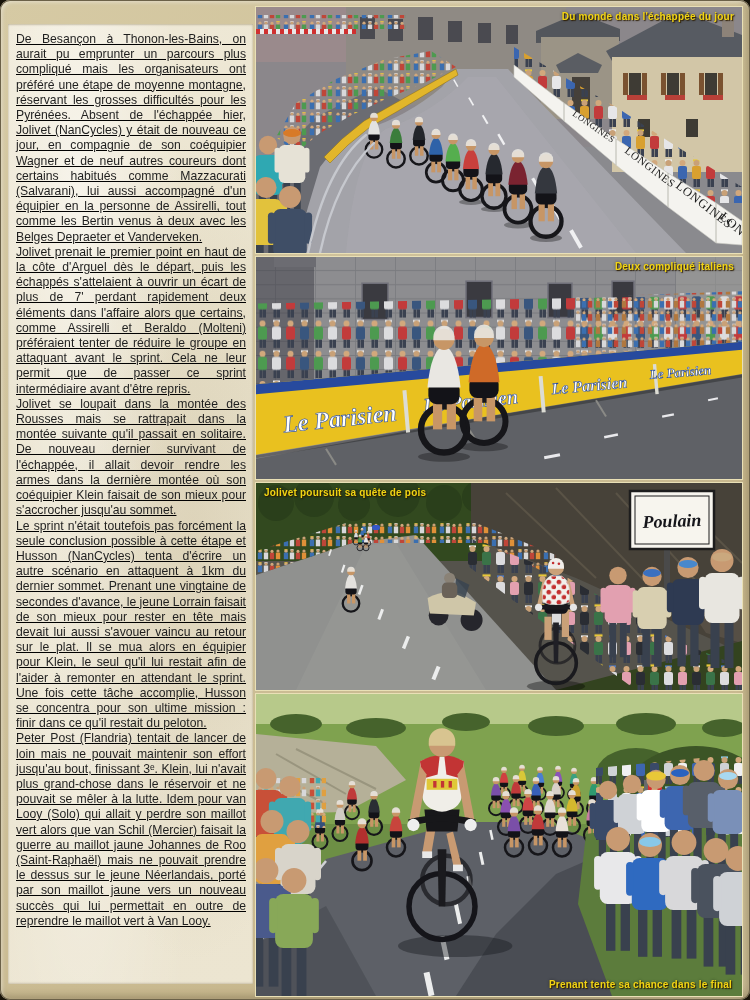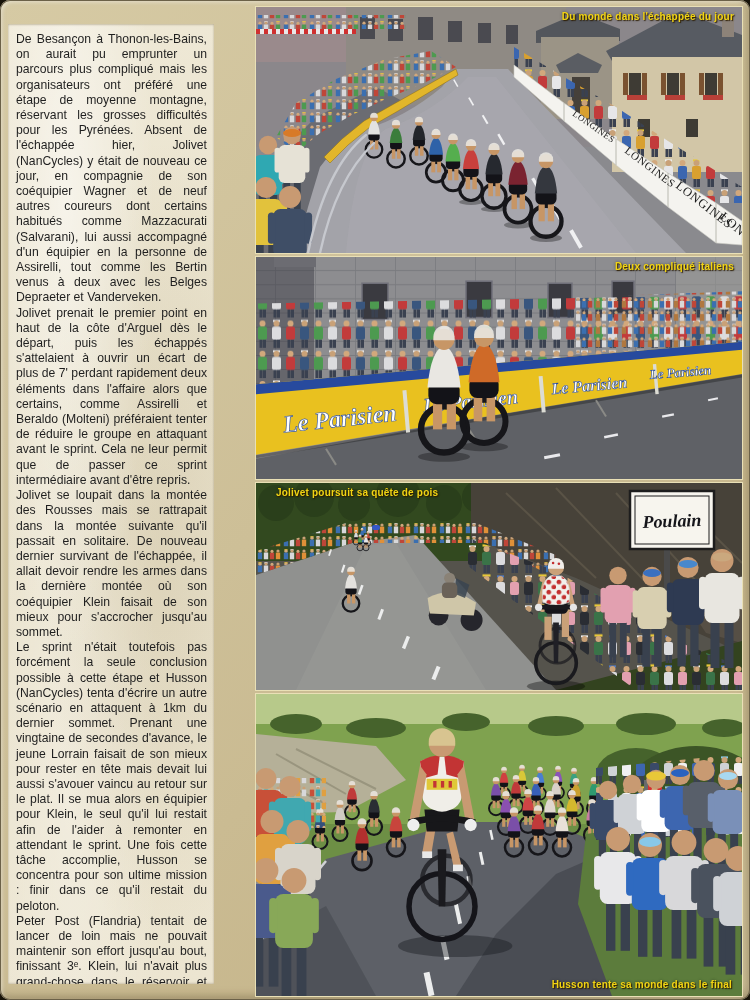--- a/index.html
+++ b/index.html
@@ -4,46 +4,47 @@
 <style>
   html,body{margin:0;padding:0;background:#171309;}
   .page{
     position:relative;width:750px;height:1000px;margin:0 auto;
     background:linear-gradient(135deg,#d6caa4 0%,#cdbf97 45%,#c7b78d 75%,#cfc19a 100%);
     border-radius:10px;overflow:hidden;
     box-shadow:inset 0 0 0 1px #6b6148,inset 2px 2px 4px rgba(255,255,255,.5),inset -3px -4px 8px rgba(90,75,45,.38);
     font-family:"Liberation Sans",sans-serif;
   }
   .text-panel{
-    position:absolute;left:8px;top:24px;width:206px;height:960px;box-sizing:border-box;
+    position:absolute;left:8px;top:24px;width:245px;height:960px;box-sizing:border-box;
     padding:8px 7px 8px 8px;overflow:hidden;
     background:
       radial-gradient(ellipse at 28% 18%, rgba(255,255,255,.55), rgba(255,255,255,0) 42%),
       radial-gradient(ellipse at 75% 55%, rgba(186,170,132,.28), rgba(186,170,132,0) 55%),
       radial-gradient(ellipse at 30% 80%, rgba(255,255,255,.3), rgba(255,255,255,0) 45%),
       linear-gradient(160deg,#efe9d7 0%,#e9e2cc 40%,#ece5d1 100%);
     box-shadow:inset 0 1px 2px rgba(120,105,70,.35), inset 0 -1px 2px rgba(120,105,70,.25);
+    text-decoration:underline;
   }
   .text-panel p{
     margin:0;color:#1f1f1f;font-size:12.2px;line-height:15.2px;
     text-align:justify;text-justify:inter-word;
   }
   .shots{position:absolute;left:255px;top:6px;width:488px;}
   .shot{
     position:relative;box-sizing:border-box;width:488px;
     border:1px solid #e9e0b6;margin-bottom:2px;background:#8a8a8e;overflow:hidden;
   }
   .shot svg{display:block;width:100%;height:100%;}
   .s1{height:248px;} .s2{height:224px;} .s3{height:209px;} .s4{height:304px;}
   .caption{
     position:absolute;font-weight:bold;font-size:10px;letter-spacing:.2px;
     color:#f2d413;text-shadow:1px 1px 1px rgba(45,28,0,.95),0 0 3px rgba(0,0,0,.45);
     white-space:nowrap;
   }
-  .cap-tr{top:4px;right:8px;} .cap-tl{top:4px;left:20px;} .cap-br{bottom:6px;right:10px;}
+  .cap-tr{top:4px;right:8px;} .cap-tl{top:4px;left:8px;} .cap-br{bottom:6px;right:10px;}
 </style>
 </head>
 <body>
 
 <div class="page">
 
   <div class="text-panel">
     <p>De Besançon à Thonon-les-Bains, on aurait pu emprunter un parcours plus compliqué mais les organisateurs ont préféré une étape de moyenne montagne, réservant les grosses difficultés pour les Pyrénées. Absent de l'échappée hier, Jolivet (NanCycles) y était de nouveau ce jour, en compagnie de son coéquipier Wagner et de neuf autres coureurs dont certains habitués comme Mazzacurati (Salvarani), lui aussi accompagné d'un équipier en la personne de Assirelli, tout comme les Bertin venus à deux avec les Belges Depraeter et Vanderveken.</p>
     <p>Jolivet prenait le premier point en haut de la côte d'Arguel dès le départ, puis les échappés s'attelaient à ouvrir un écart de plus de 7' perdant rapidement deux éléments dans l'affaire alors que certains, comme Assirelli et Beraldo (Molteni) préféraient tenter de réduire le groupe en attaquant avant le sprint. Cela ne leur permit que de passer ce sprint intermédiaire avant d'être repris.</p>
     <p>Jolivet se loupait dans la montée des Rousses mais se rattrapait dans la montée suivante qu'il passait en solitaire. De nouveau dernier survivant de l'échappée, il allait devoir rendre les armes dans la dernière montée où son coéquipier Klein faisait de son mieux pour s'accrocher jusqu'au sommet.</p>
@@ -665,17 +666,17 @@
         <g>
           <rect x="0" y="84" width="70" height="50" fill="url(#s4cf)"></rect>
           <use href="#s4fig" transform="translate(10,96) scale(2.3)" color="#c85038"></use>
           <use href="#s4fig" transform="translate(34,104) scale(2.3)" color="#40a8b0"></use>
           <use href="#s4fig" transform="translate(16,140) scale(2.5)" color="#e0a040"></use>
           <use href="#s4fig" transform="translate(42,150) scale(2.5)" color="#d8d4ca"></use>
           <use href="#s4fig" transform="translate(10,190) scale(2.7)" color="#4a5a8c"></use>
           <use href="#s4fig" transform="translate(38,200) scale(2.7)" color="#88a858"></use>
         </g>
       </svg>
-      <div class="caption cap-br">Husson tente sa monde dans le final</div>
+      <div class="caption cap-br">Prenant tente sa chance dans le final</div>
     </div>
 
   </div>
 </div>
 
 </body></html>

